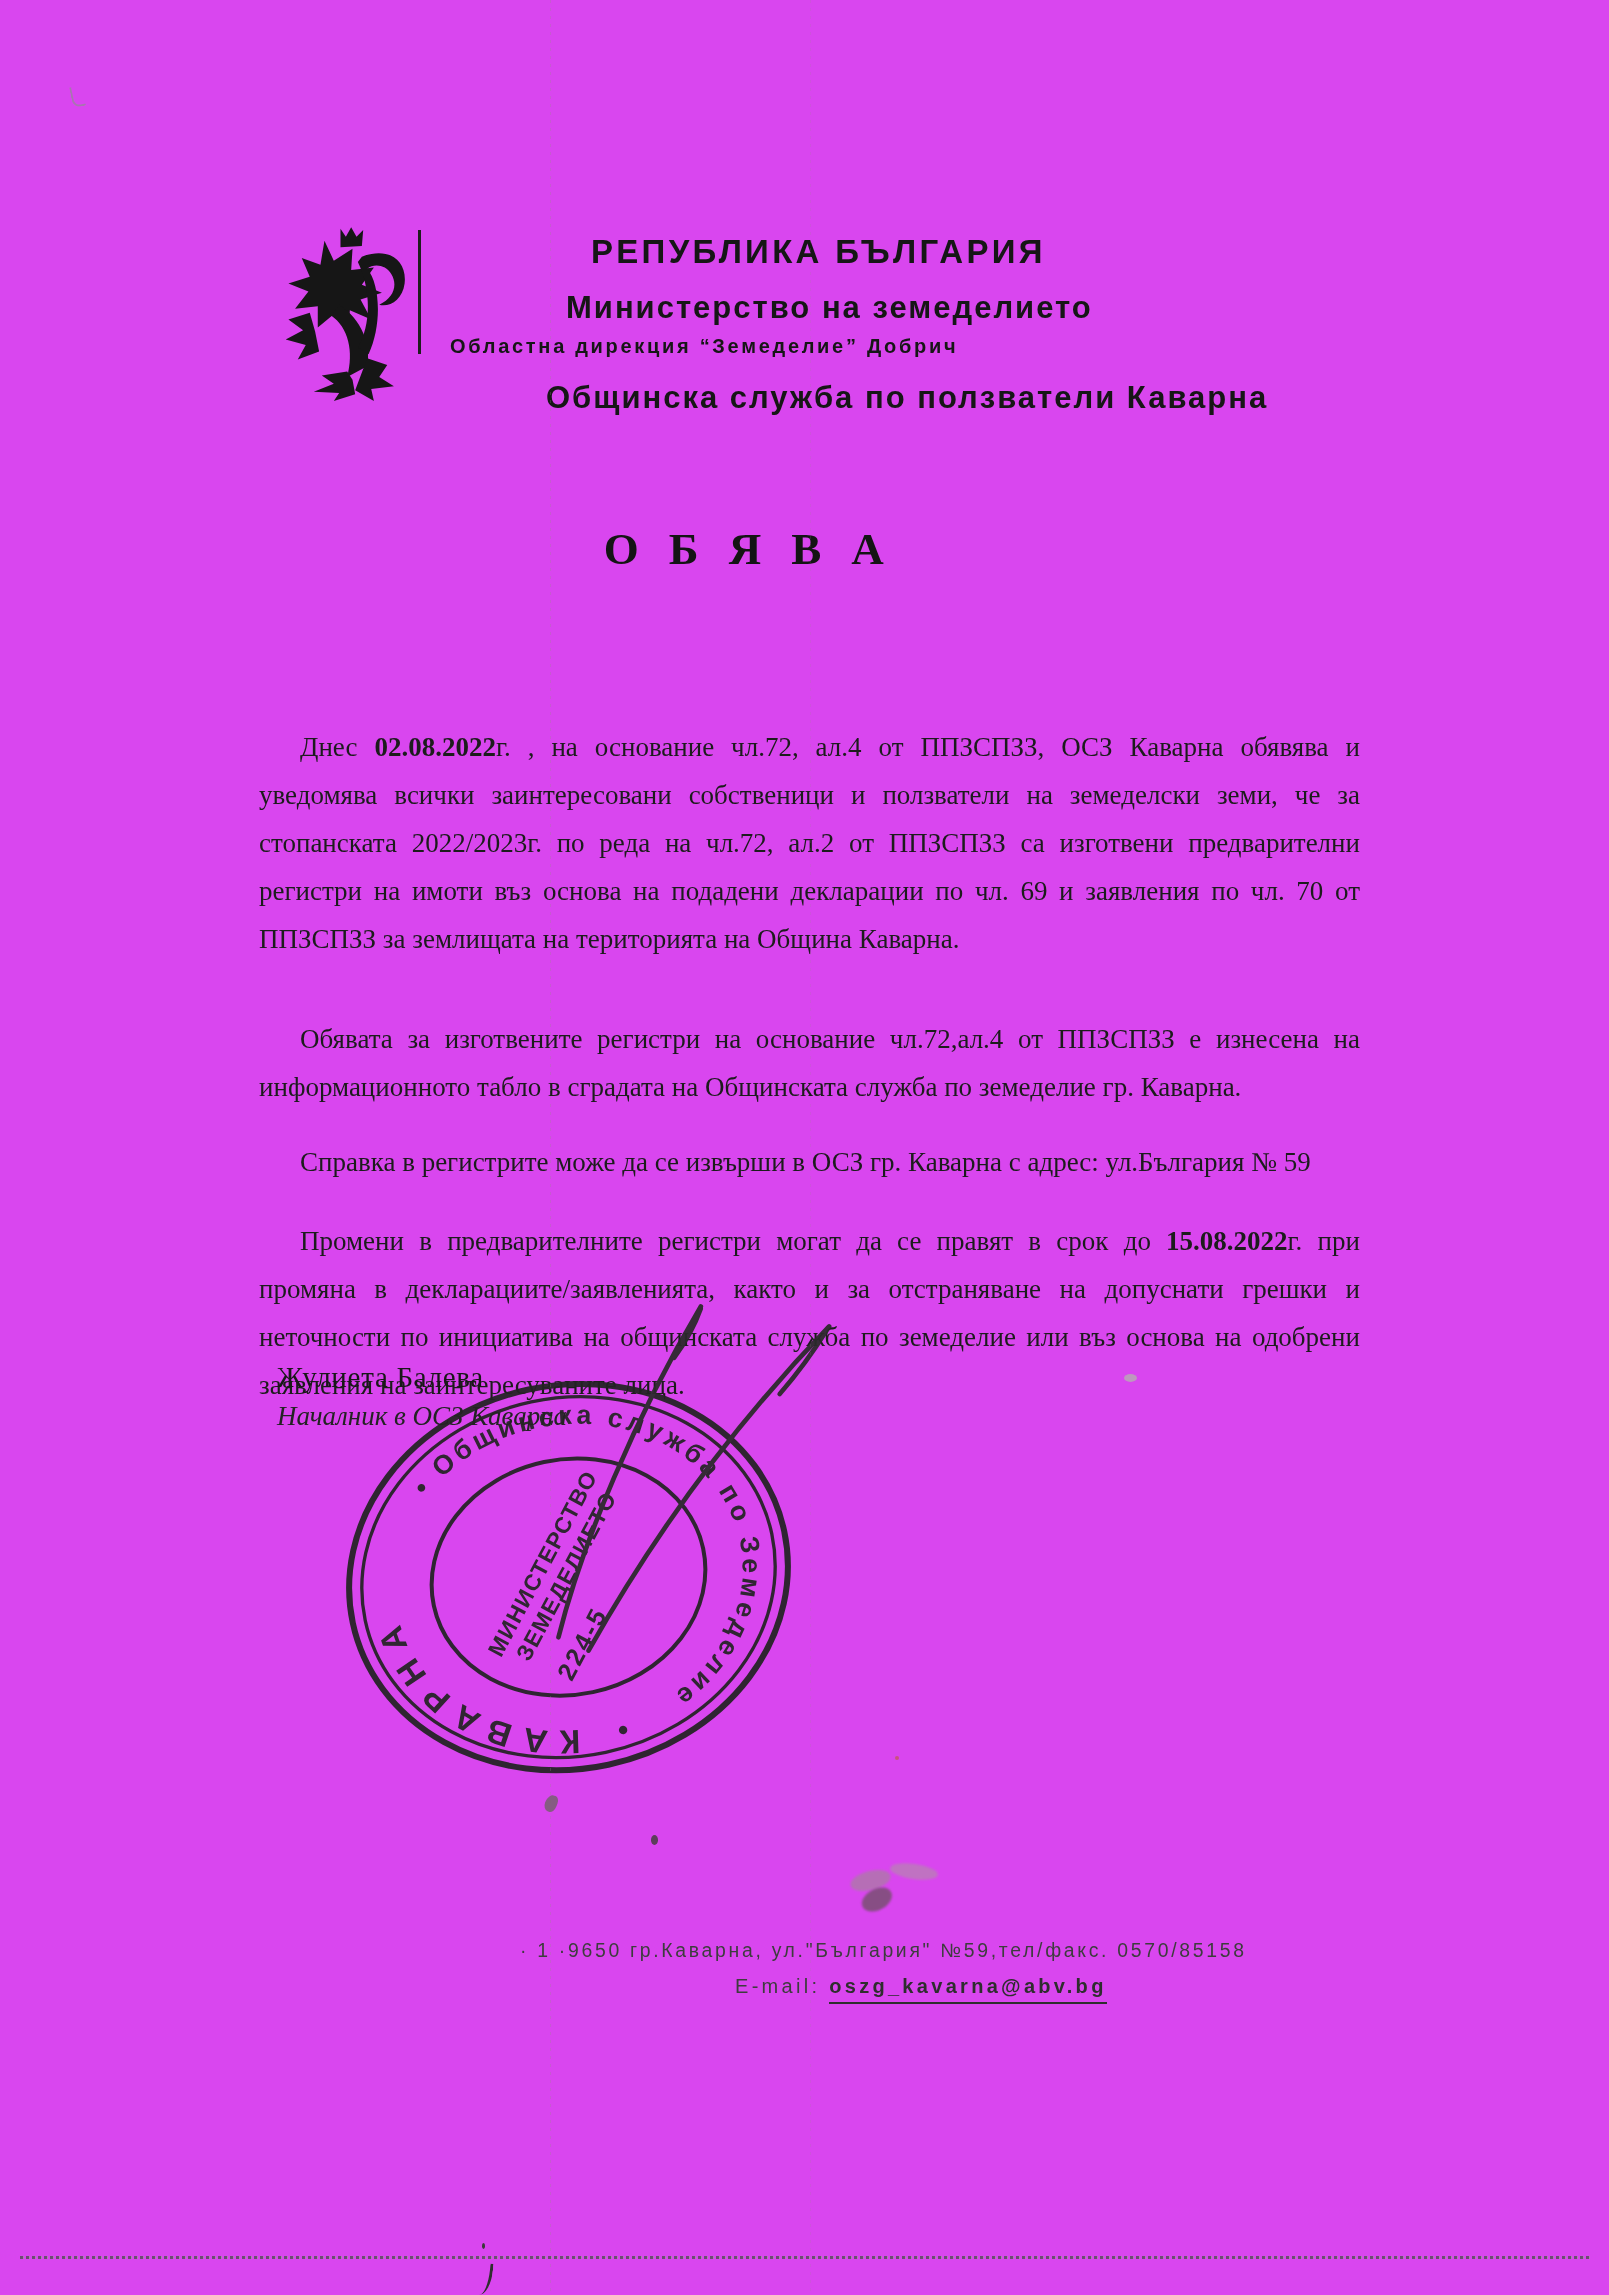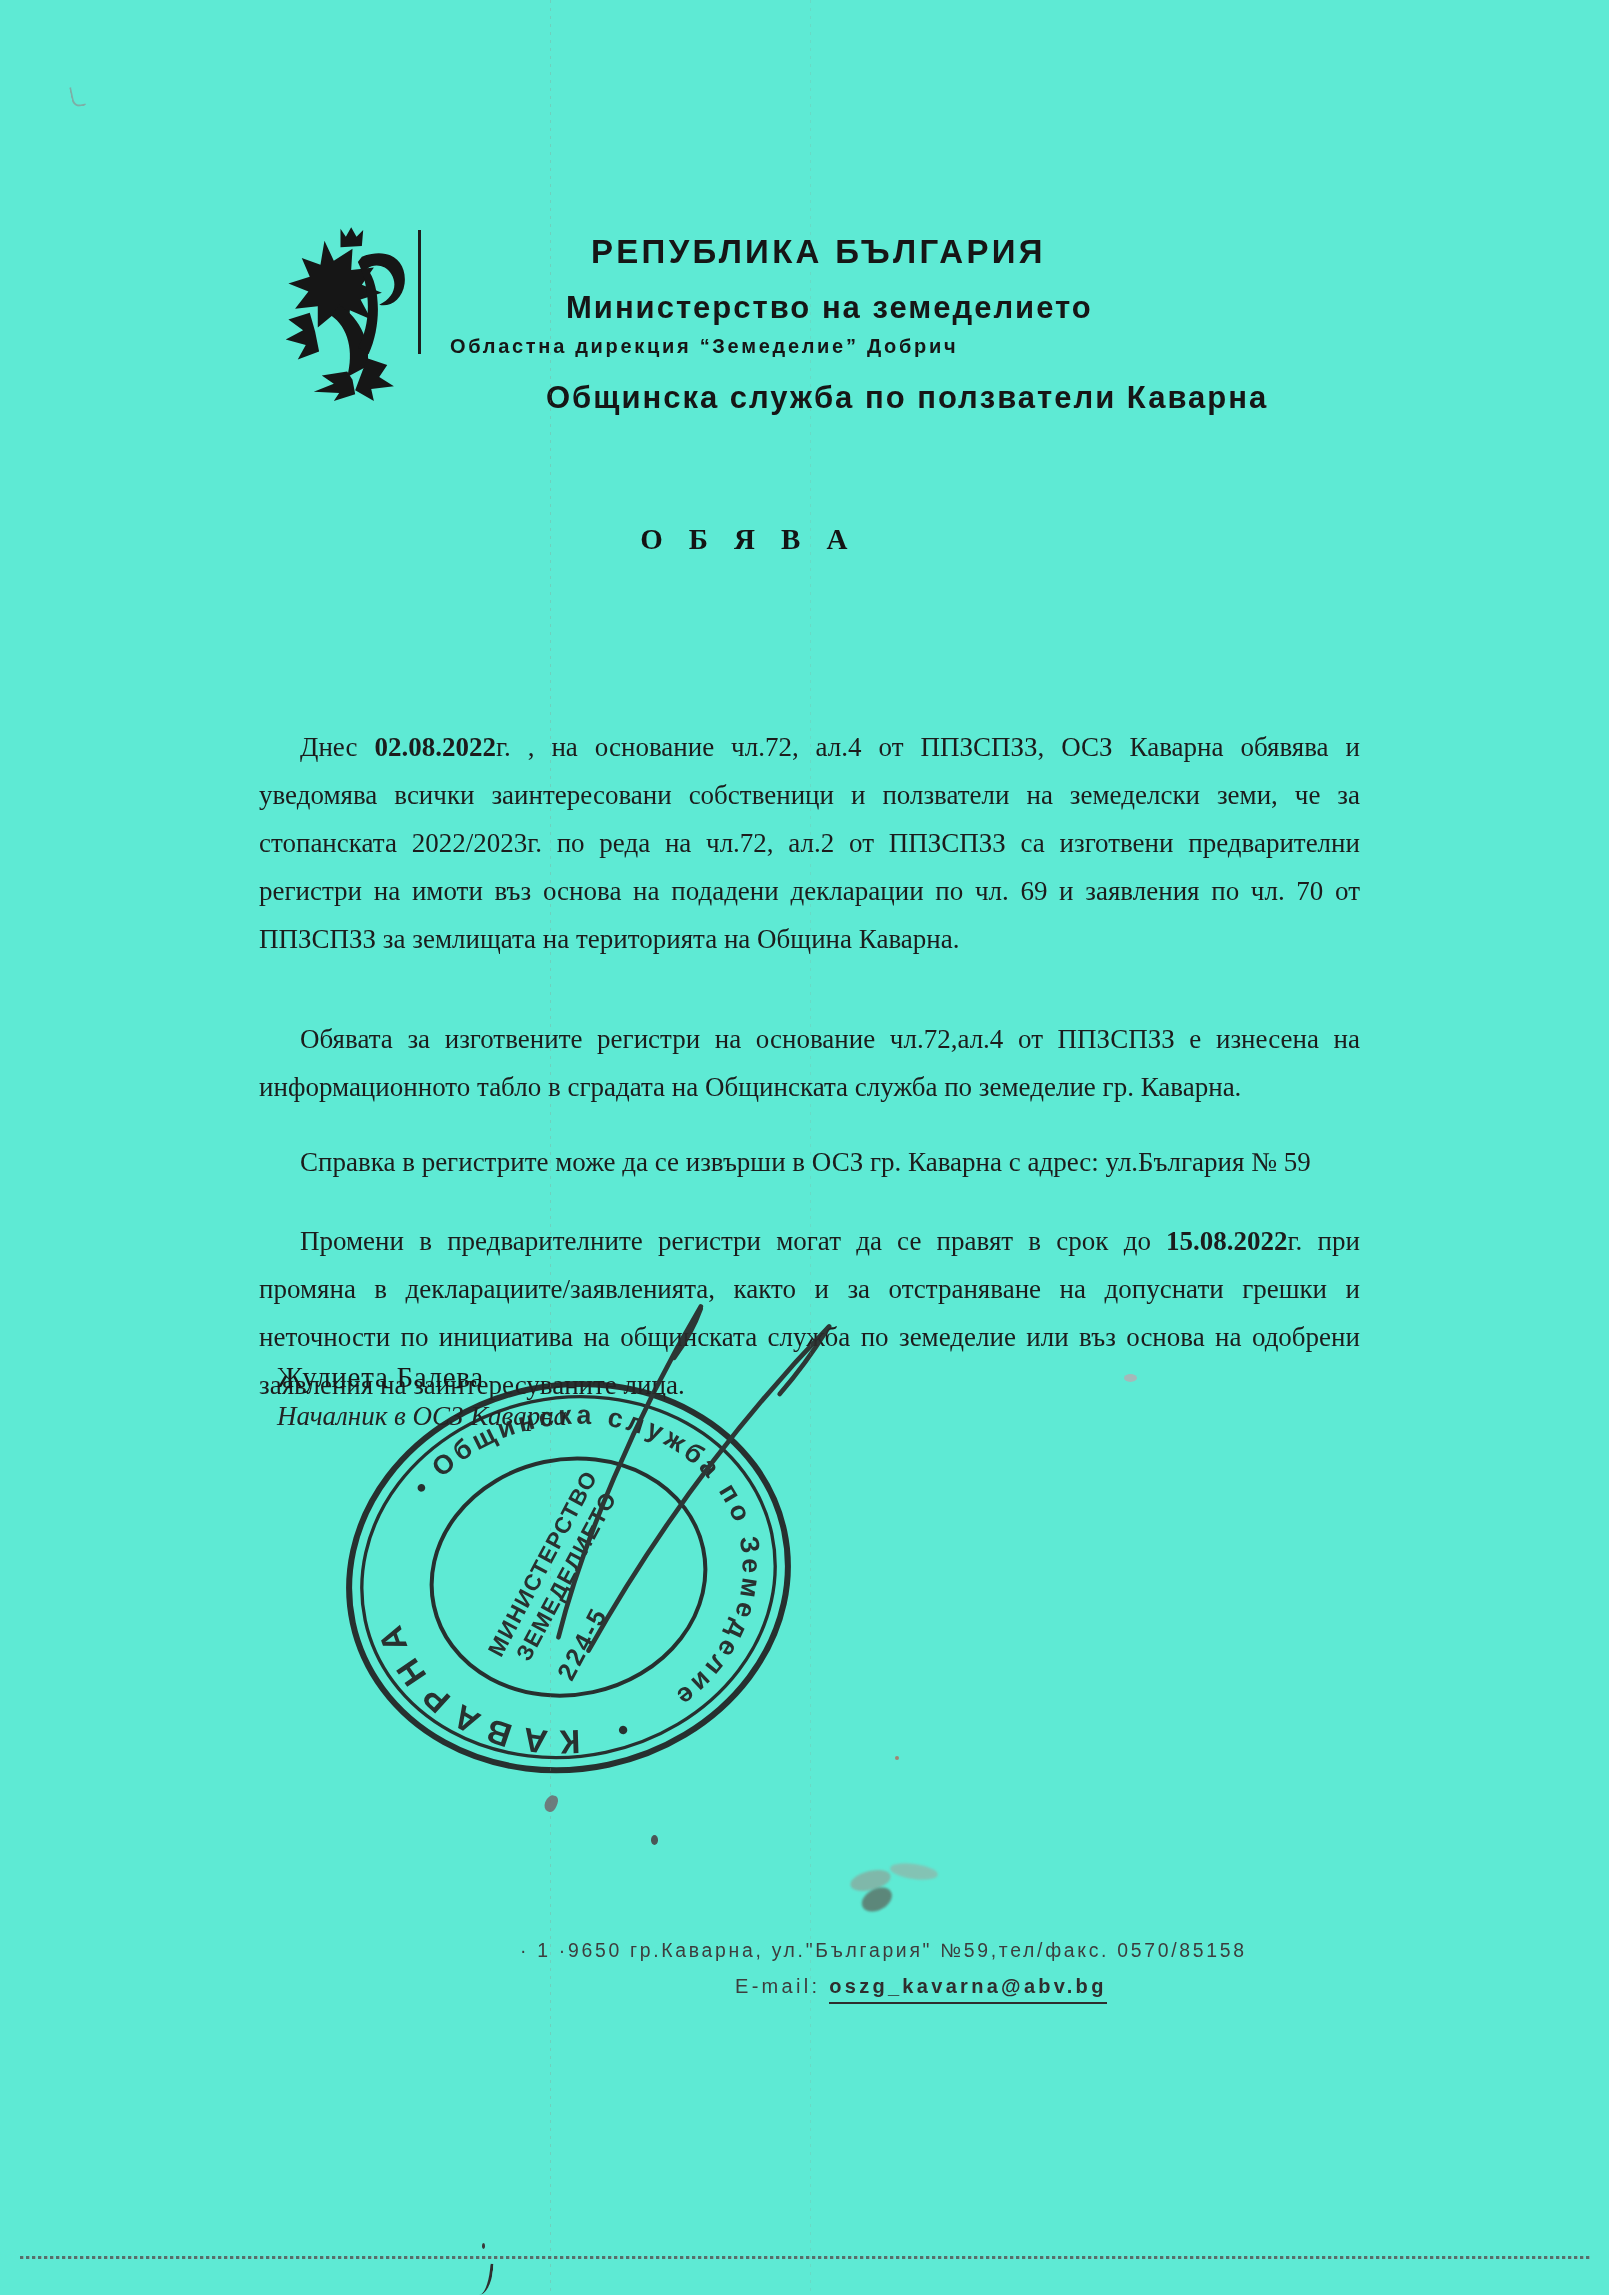--- a/index.html
+++ b/index.html
@@ -1,33 +1,33 @@
 <!DOCTYPE html>
 <html style="font-size:10.7px"><head>
 <meta charset="utf-8">
 <style>
   html,body { margin:0; padding:0; background:#e8e8e8; }
   .page {
     position:relative; width:1610px; height:2295px;
-    background:#5eead4; overflow:hidden;
+    background:#d946ef; overflow:hidden;
     font-family:"Liberation Serif", serif; color:#1d1d1d;
   }
   
   .emblem { position:absolute; left:283px; top:226px; width:127px; height:175px; }
   .emblem path { fill:#161616; }
   .hdr-divider { position:absolute; left:418px; top:230px; width:3.3px; height:124px; background:#1e1e1e; }
   .hline { position:absolute; font-family:"Liberation Sans", sans-serif; font-weight:bold; color:#161616; white-space:nowrap; }
   .h-country    { left:591px; top:233px; font-size:33px; letter-spacing:3.3px; }
   .h-ministry   { left:566px; top:290px; font-size:31px; letter-spacing:2px; }
   .h-directorate{ left:450px; top:335px; font-size:20px; letter-spacing:2.7px; }
   .h-office     { left:546px; top:380px; font-size:31px; letter-spacing:2px; }
   
   .doc-title {
     position:absolute; left:0; top:523px; width:1497px; text-align:center;
-    font-size:29px; font-weight:bold; letter-spacing:9.4px; color:#141414;
+    font-size:45px; font-weight:bold; letter-spacing:9.4px; color:#141414;
   }
   
   .body-text { position:absolute; left:259px; top:723px; width:1101px;
     font-size:27px; line-height:48px; text-align:justify; color:#1c1c1c; }
   .body-text p { margin:0; text-indent:41px; }
   .body-text p + p { margin-top:52px; }
   .body-text p.p3 { margin-top:27px; }
   .body-text p.p4 { margin-top:31px; }
   .body-text b { font-weight:bold; }
   

